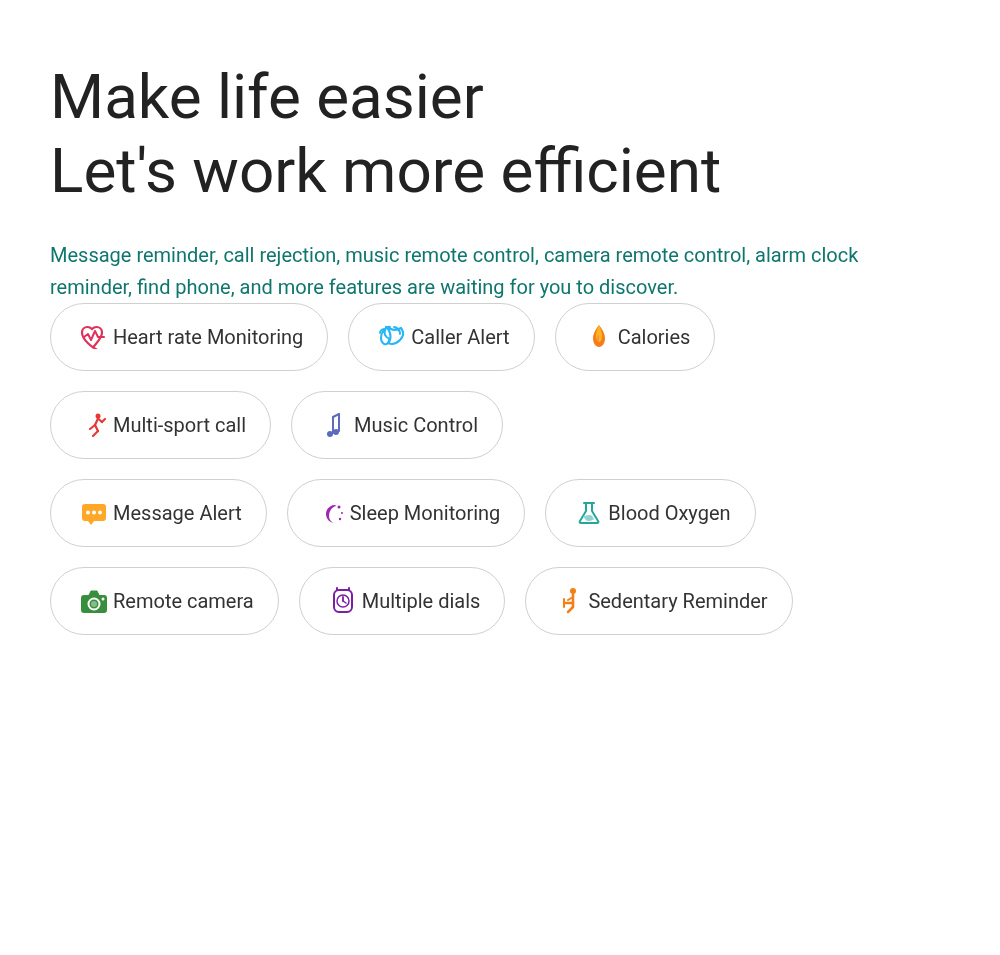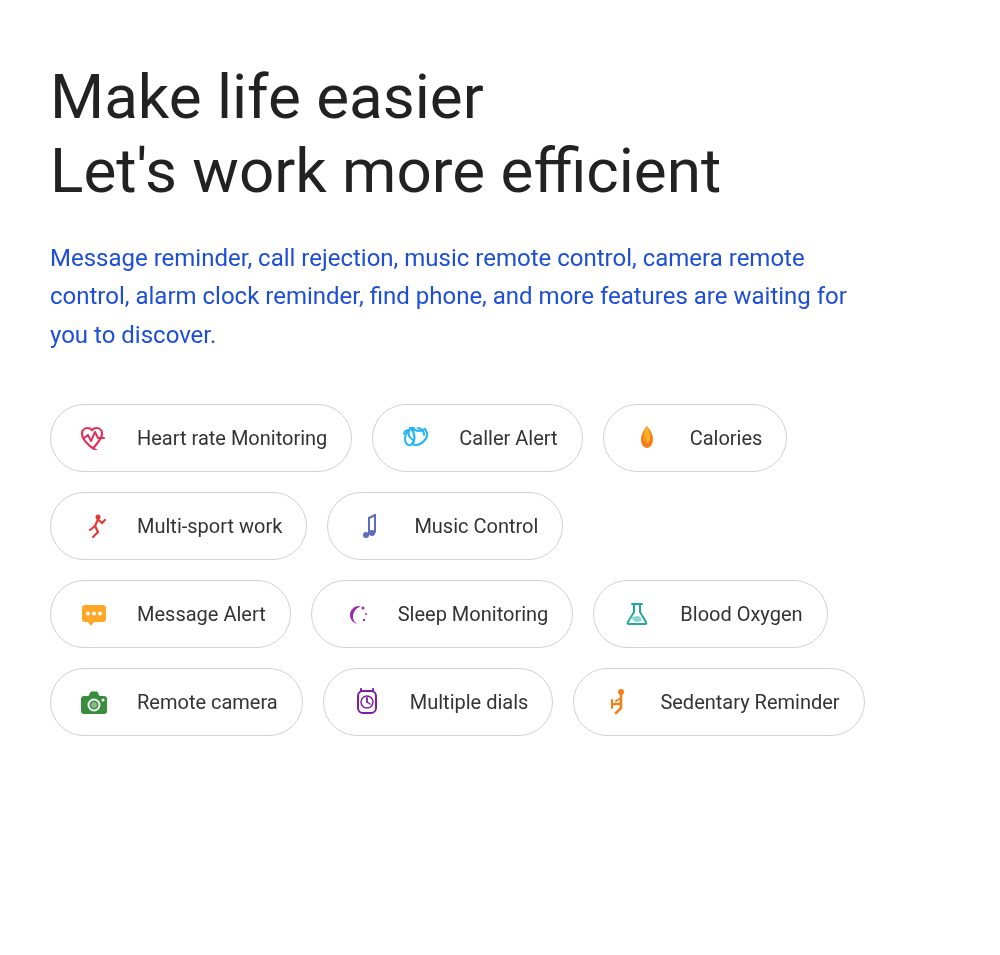--- a/index.html
+++ b/index.html
@@ -18,43 +18,42 @@
 
     .main-title {
       font-size: 62px;
       font-weight: 400;
       color: #222222;
       line-height: 1.2;
       margin-bottom: 30px;
     }
 
     .subtitle {
-      font-size: 24px;
-      color: #1d4ed8;
+      font-size: 20px;
+      color: #0f766e;
       line-height: 1.6;
-      margin-bottom: 50px;
       max-width: 820px;
     }
 
     .features-grid {
       display: flex;
       flex-direction: column;
       gap: 20px;
     }
 
     .features-row {
       display: flex;
       gap: 20px;
       flex-wrap: nowrap;
     }
 
     .feature-pill {
       display: flex;
       align-items: center;
-      gap: 24px;
+      gap: 0;
       border: 1.5px solid #d0d0d0;
       border-radius: 50px;
       padding: 14px 24px;
       background: #ffffff;
       white-space: nowrap;
     }
 
     .feature-pill .icon-wrap {
       width: 38px;
       height: 38px;
@@ -134,21 +133,21 @@
 
           <circle cx="20" cy="7" r="2.5" fill="#e53935"></circle>
           <line x1="20" y1="9.5" x2="17" y2="16" stroke="#e53935" stroke-width="2.2" stroke-linecap="round"></line>
           <line x1="17" y1="16" x2="12" y2="20" stroke="#e53935" stroke-width="2.2" stroke-linecap="round"></line>
           <line x1="17" y1="16" x2="20" y2="22" stroke="#e53935" stroke-width="2.2" stroke-linecap="round"></line>
           <line x1="20" y1="22" x2="15" y2="27" stroke="#e53935" stroke-width="2.2" stroke-linecap="round"></line>
           <line x1="20" y1="9.5" x2="24" y2="13" stroke="#e53935" stroke-width="2.2" stroke-linecap="round"></line>
           <line x1="24" y1="13" x2="27" y2="10" stroke="#e53935" stroke-width="2.2" stroke-linecap="round"></line>
         </svg>
       </div>
-      <span class="label">Multi-sport work</span>
+      <span class="label">Multi-sport call</span>
     </div>
 
 
     <div class="feature-pill">
       <div class="icon-wrap">
         <svg viewBox="0 0 32 32" fill="none" xmlns="http://www.w3.org/2000/svg">
           <path d="M20 5 L20 22" stroke="#5c6bc0" stroke-width="2" stroke-linecap="round"></path>
           <path d="M14 8 L14 24" stroke="#5c6bc0" stroke-width="2" stroke-linecap="round"></path>
           <circle cx="11" cy="25" r="3" fill="#5c6bc0"></circle>
           <circle cx="17" cy="23" r="3" fill="#5c6bc0"></circle>

